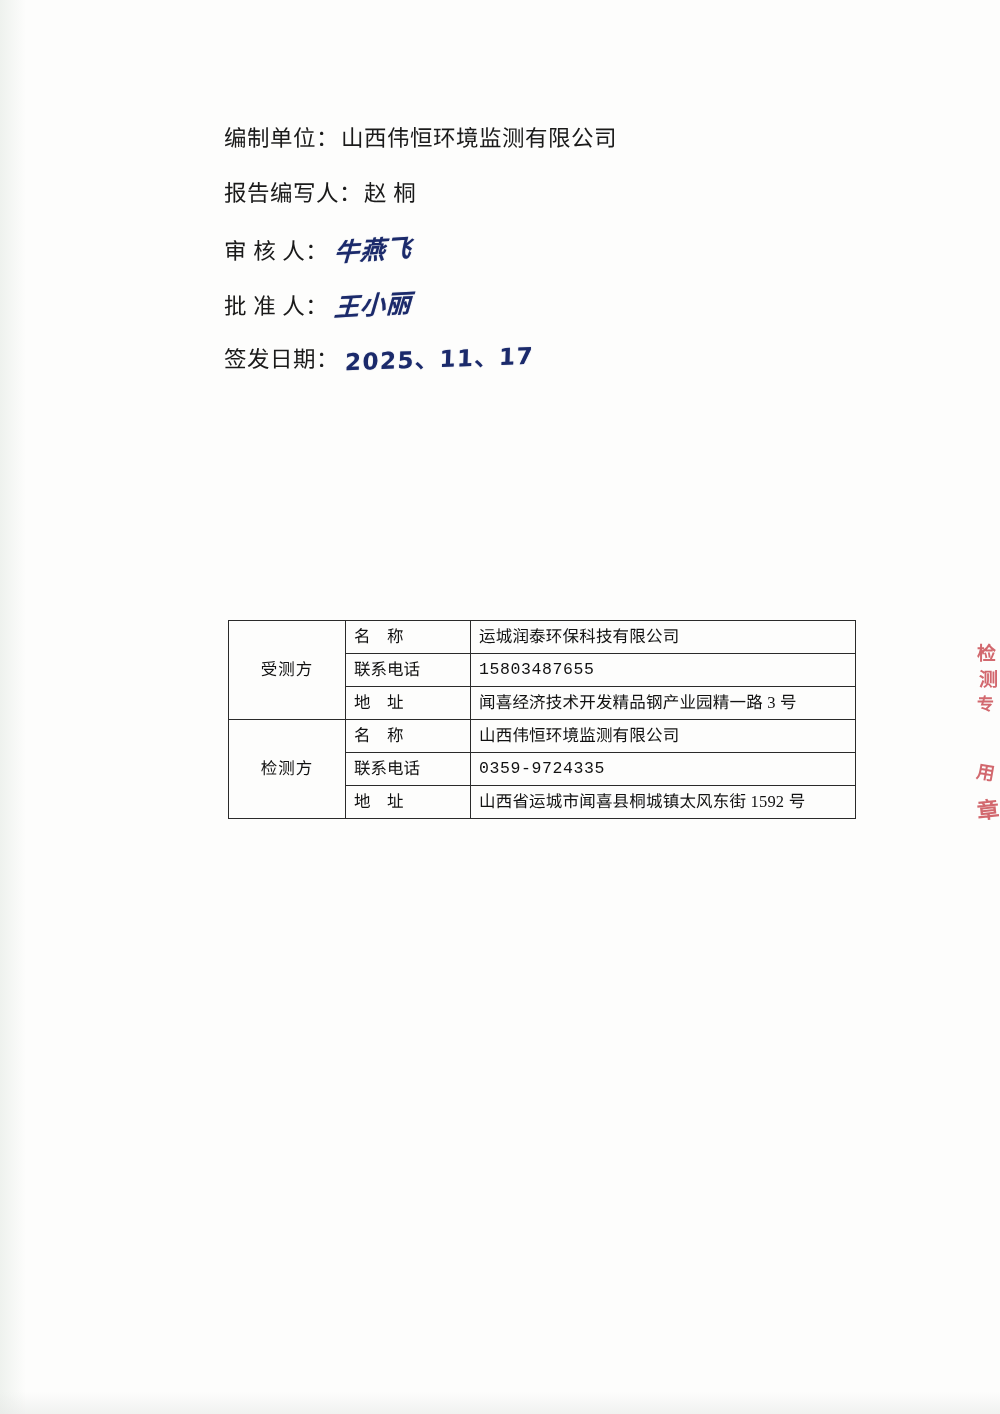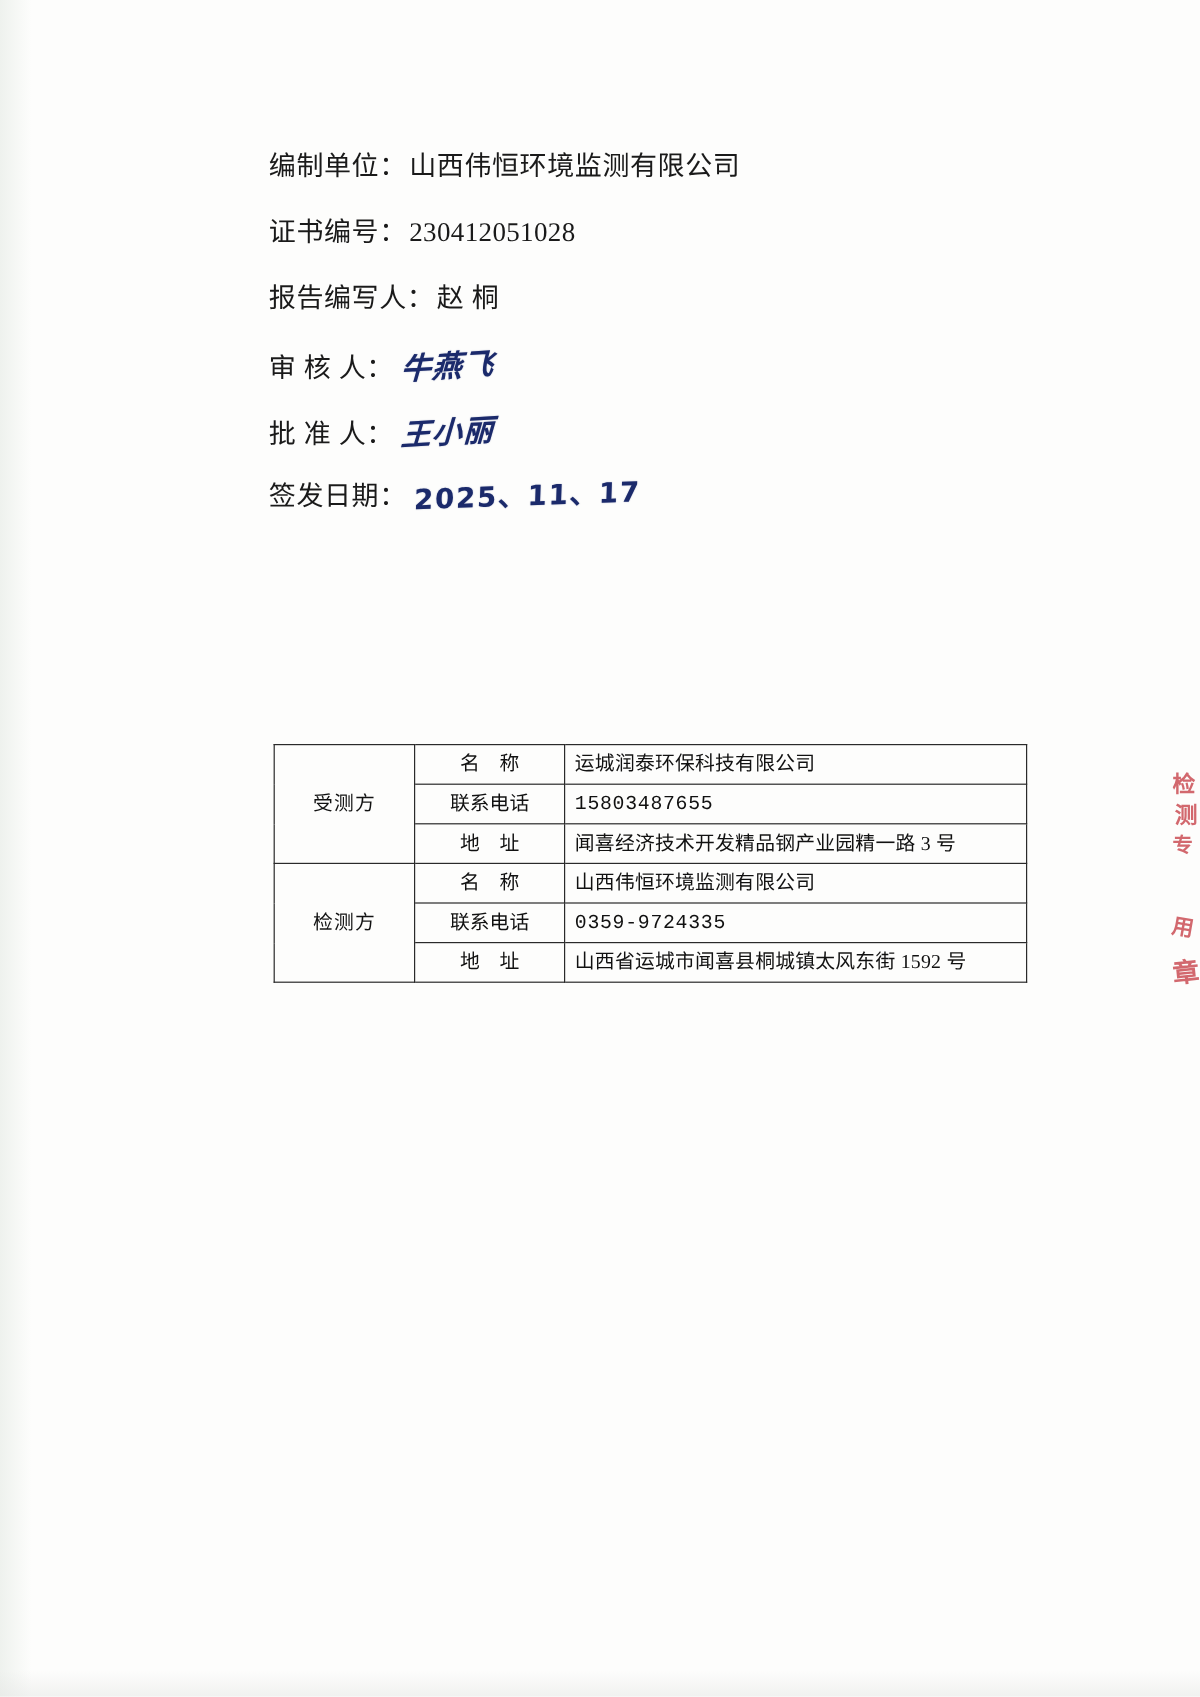--- a/index.html
+++ b/index.html
@@ -104,21 +104,20 @@
     vertical-align: middle;
     line-height: 1.2;
   }
   .col-party {
     width: 100px;
     text-align: center;
     letter-spacing: 1px;
   }
   .col-field {
     width: 108px;
-    text-align: center;
     white-space: pre;
   }
   .col-value {
     text-align: left;
     padding-left: 10px;
     letter-spacing: 0.2px;
   }
   .val-num {
     font-family: Liberation Mono, monospace;
     letter-spacing: 0.6px;
@@ -154,24 +153,20 @@
   <div class="scan-edge-left"></div>
   <div class="scan-edge-bottom"></div>
 
   <div class="info-block">
 
     <div class="info-line">
       <span class="info-label">编制单位：</span>
       <span class="info-value">山西伟恒环境监测有限公司</span>
     </div>
 
-    <div class="info-line">
-      <span class="info-label">证书编号：</span>
-      <span class="info-value num">230412051028</span>
-    </div>
 
 
     <div class="info-line">
       <span class="info-label">报告编写人：</span>
       <span class="info-value">赵 桐</span>
     </div>
 
     <div class="info-line">
       <span class="info-label">审 核 人：</span>
       <span class="hand">牛燕飞</span>

